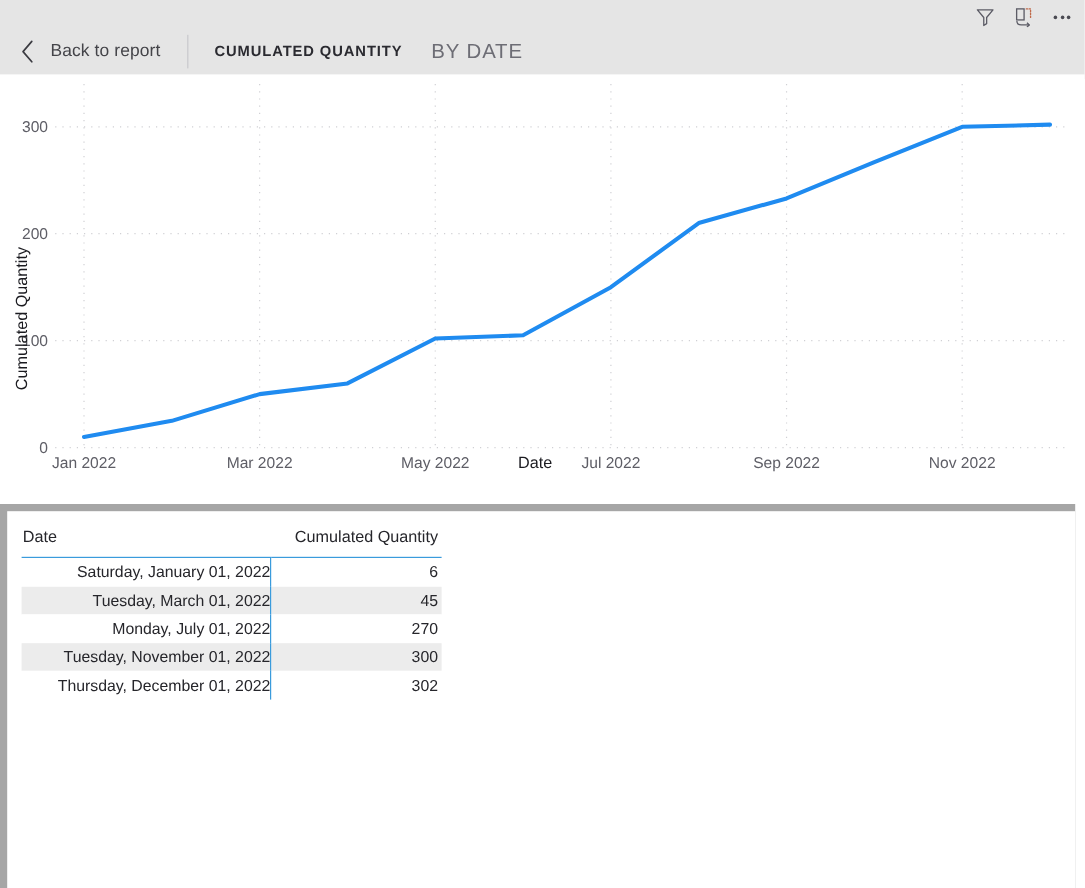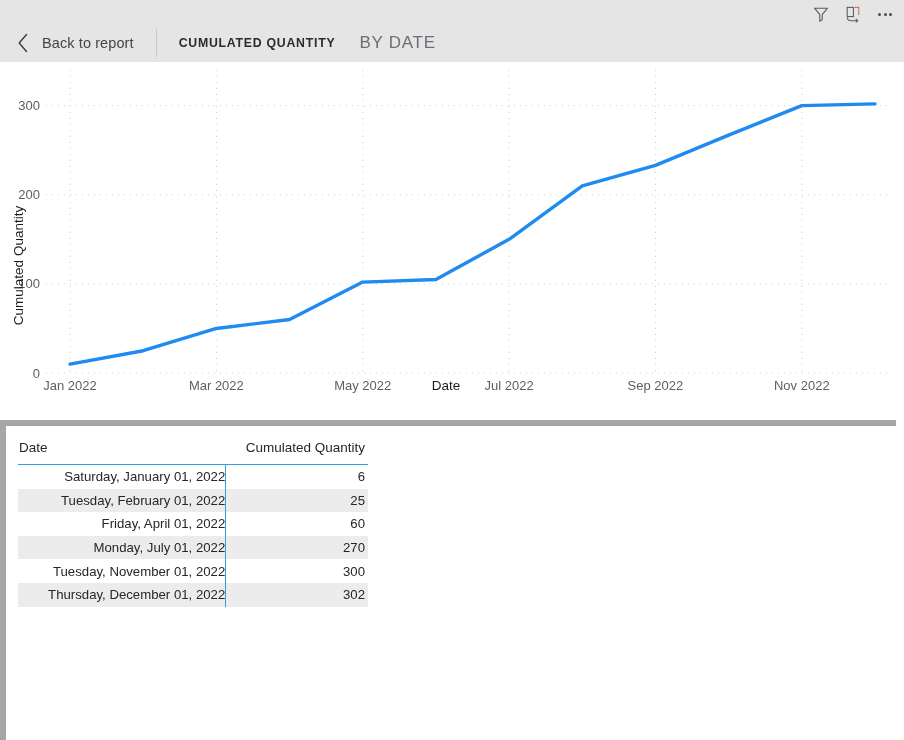--- a/index.html
+++ b/index.html
@@ -261,26 +261,22 @@
             <th class="date">Date</th>
             <th class="num">Cumulated Quantity</th>
           </tr>
         </thead>
         <tbody id="table-body">
             <tr>
               <td class="date">Saturday, January 01, 2022</td>
               <td class="num">6</td>
             </tr>
             <tr>
-              <td class="date">Tuesday, February 01, 2022</td>
-              <td class="num">25</td>
-            </tr>
-            <tr>
-              <td class="date">Friday, April 01, 2022</td>
-              <td class="num">60</td>
+              <td class="date">Tuesday, March 01, 2022</td>
+              <td class="num">45</td>
             </tr>
             <tr>
               <td class="date">Monday, July 01, 2022</td>
               <td class="num">270</td>
             </tr>
             <tr>
               <td class="date">Tuesday, November 01, 2022</td>
               <td class="num">300</td>
             </tr>
             <tr>

